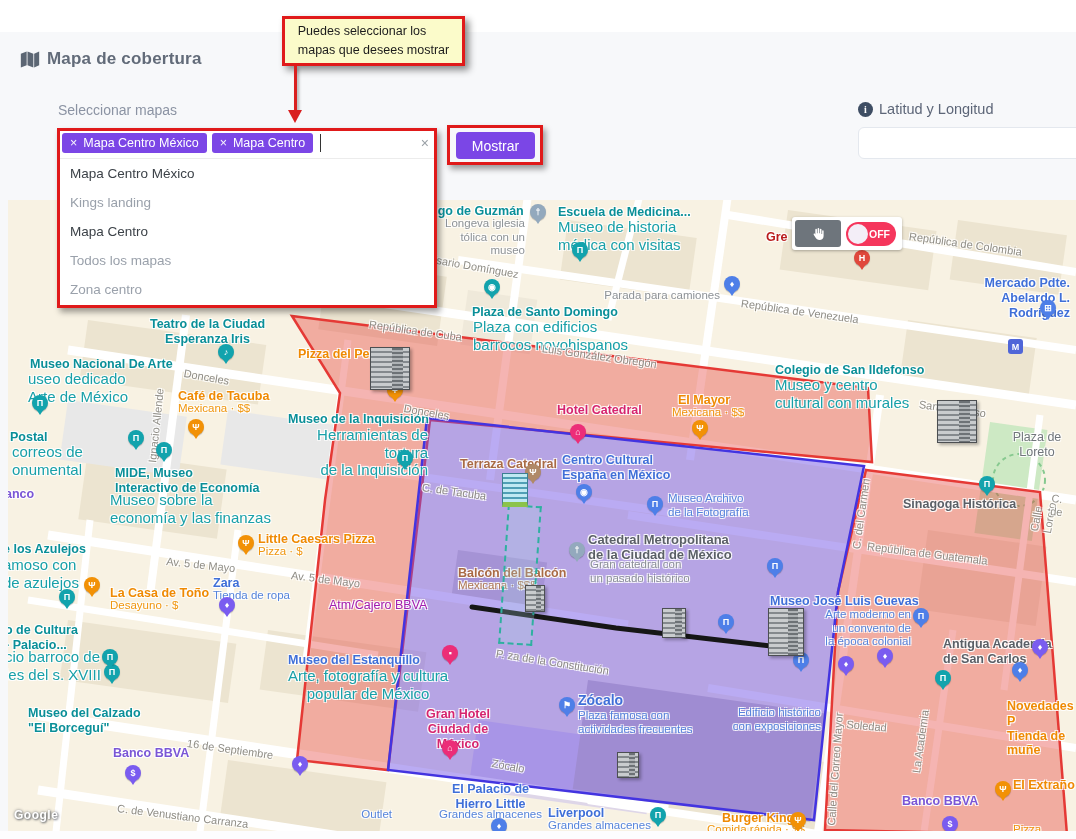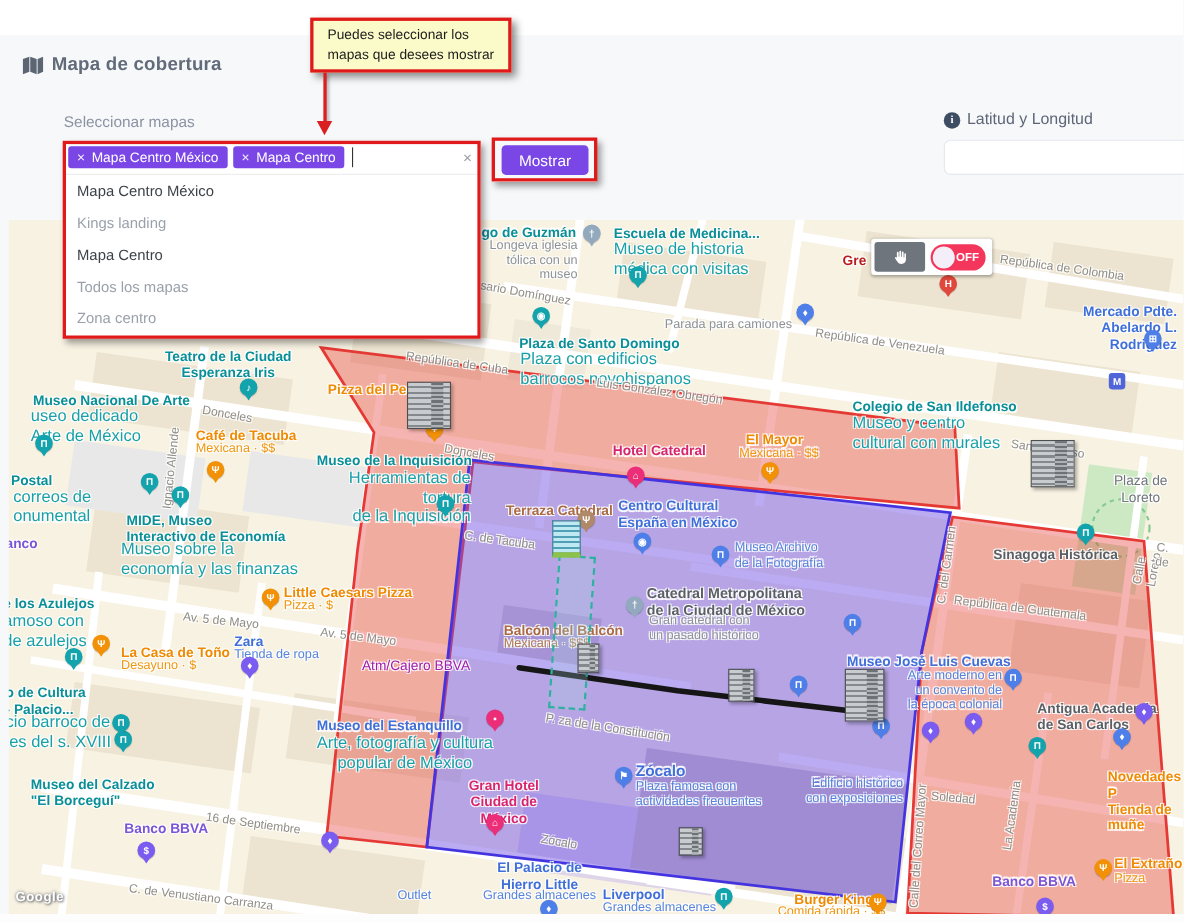--- a/index.html
+++ b/index.html
@@ -407,21 +407,21 @@
       <div class="lbl bb" style="left: 550px; top: 492px; font-size: 14px;">Zócalo</div>
       <div class="lbl bs" style="left: 550px; top: 509px;">Plaza famosa con
 actividades frecuentes</div>
       <div class="lbl mg" style="left: 380px; top: 507px; width: 100px; text-align: center;">Gran Hotel
 Ciudad de México</div>
       <div class="lbl tb" style="left: 0; top: 486px; width: 135px; text-align: left; margin-top: 20px;">Museo del Calzado
 "El Borceguí"</div>
       <div class="lbl pu" style="left: 85px; top: 546px;">Banco BBVA</div>
       <div class="lbl pu" style="left: 874px; top: 594px;">Banco BBVA</div>
       <div class="lbl ob" style="left: 985px; top: 578px;">El Extraño</div>
-      <div class="lbl os" style="left: 985px; top: 593px;">Pizza</div>
+      <div class="lbl os" style="left: 985px; top: 623px;">Pizza</div>
       <div class="lbl bs" style="left: 237px; top: 608px; width: 127px; text-align: right;">Outlet</div>
       <div class="lbl bb" style="left: 405px; top: 582px; width: 115px; text-align: center;">El Palacio de
 Hierro Little</div>
       <div class="lbl bs" style="left: 405px; top: 608px; width: 115px; text-align: center;">Grandes almacenes</div>
       <div class="lbl bb" style="left: 520px; top: 606px;">Liverpool</div>
       <div class="lbl bs" style="left: 520px; top: 619px;">Grandes almacenes</div>
       <div class="lbl ob" style="left: 694px; top: 611px;">Burger King</div>
       <div class="lbl os" style="left: 679px; top: 623px;">Comida rápida · $$</div>
       <div class="lbl st" style="left: 342px; top: 118px; transform: rotate(8deg); transform-origin: left top;">República de Cuba</div>
       <div class="lbl st" style="left: 515px; top: 142px; transform: rotate(8deg); transform-origin: left top;">Luis González Obregón</div>

